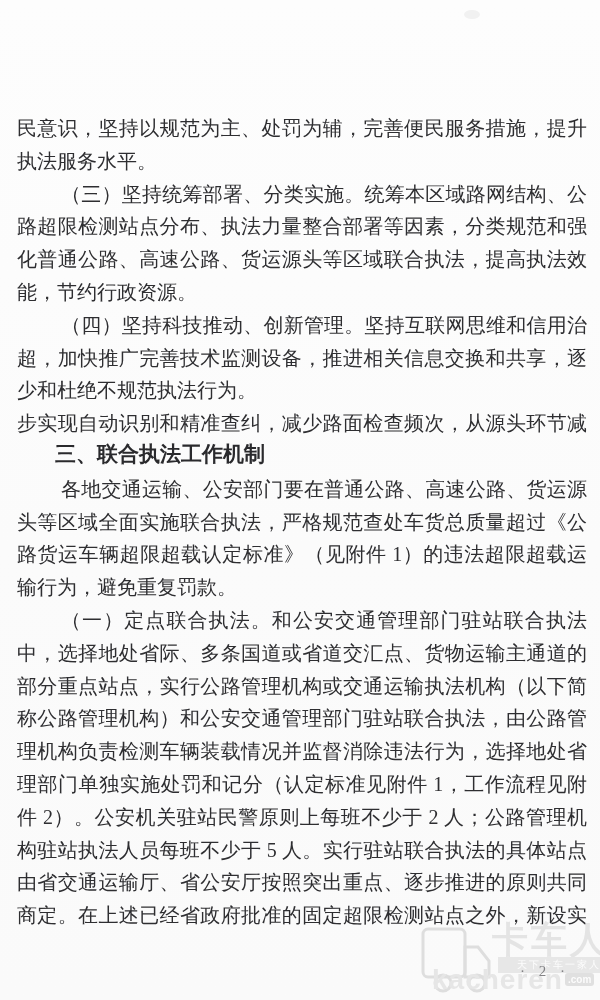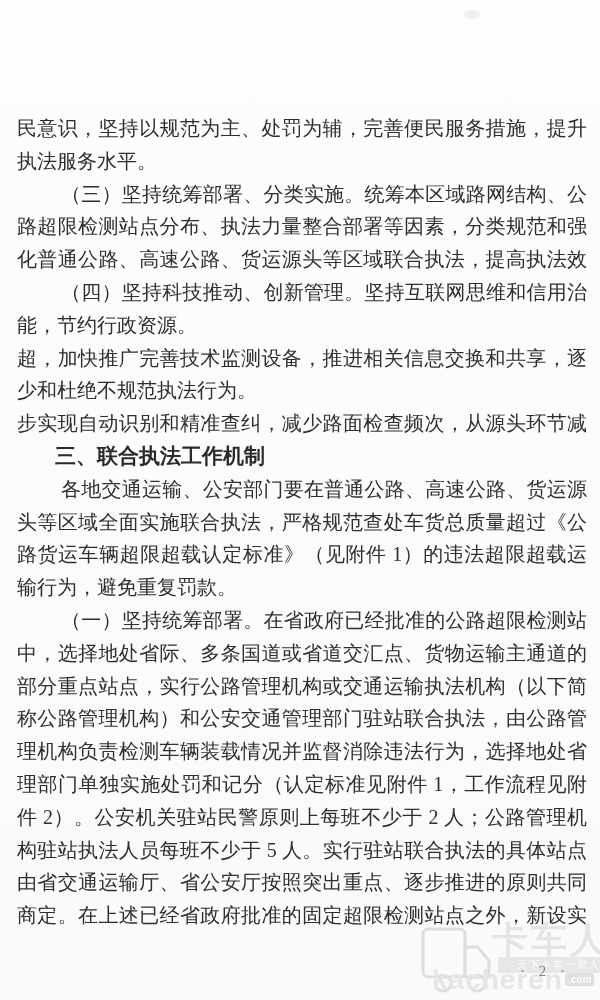--- a/index.html
+++ b/index.html
@@ -21,21 +21,21 @@
   .text-block {
     position: absolute; left: 17px; top: 112px; width: 570px;
     color: #2e2e31;
     font-size: 20px; line-height: 32.8px;
     text-rendering: optimizeLegibility;
   }
   .line { height: 32.8px; overflow: hidden; }
   .fill { text-align: justify; text-align-last: justify; font-family: Liberation Serif, serif; }
   .indent { padding-left: 44px; }
   .heading {
-    font-family: Liberation Sans, sans-serif;
+    font-family: Liberation Mono, monospace;
     font-weight: bold; color: #2a2a2d;
     padding-left: 38px; font-size: 21px;
   }
   
   .watermark {
     position: absolute; left: 418px; top: 910px;
     width: 182px; height: 90px;
     font-family: "Liberation Sans", "DejaVu Sans", sans-serif;
     pointer-events: none;
     text-align: center;
@@ -75,31 +75,31 @@
 
 <div class="page">
   <div class="smudge"></div>
 
   <div class="text-block">
     <div class="line fill">民意识，坚持以规范为主、处罚为辅，完善便民服务措施，提升</div>
     <div class="line">执法服务水平。</div>
     <div class="line fill indent">（三）坚持统筹部署、分类实施。统筹本区域路网结构、公</div>
     <div class="line fill">路超限检测站点分布、执法力量整合部署等因素，分类规范和强</div>
     <div class="line fill">化普通公路、高速公路、货运源头等区域联合执法，提高执法效</div>
+    <div class="line">能，节约行政资源。</div>
     <div class="line fill indent">（四）坚持科技推动、创新管理。坚持互联网思维和信用治</div>
-    <div class="line">能，节约行政资源。</div>
     <div class="line fill">超，加快推广完善技术监测设备，推进相关信息交换和共享，逐</div>
     <div class="line">少和杜绝不规范执法行为。</div>
     <div class="line fill">步实现自动识别和精准查纠，减少路面检查频次，从源头环节减</div>
     <div class="line heading">三、联合执法工作机制</div>
     <div class="line fill indent">各地交通运输、公安部门要在普通公路、高速公路、货运源</div>
     <div class="line fill">头等区域全面实施联合执法，严格规范查处车货总质量超过《公</div>
     <div class="line fill">路货运车辆超限超载认定标准》（见附件 1）的违法超限超载运</div>
     <div class="line">输行为，避免重复罚款。</div>
-    <div class="line fill indent">（一）坚持统筹部署。在省政府已经批准的公路超限检测站</div>
+    <div class="line fill indent">（一）定点联合执法。和公安交通管理部门驻站联合执法</div>
     <div class="line fill">中，选择地处省际、多条国道或省道交汇点、货物运输主通道的</div>
     <div class="line fill">部分重点站点，实行公路管理机构或交通运输执法机构（以下简</div>
     <div class="line fill">称公路管理机构）和公安交通管理部门驻站联合执法，由公路管</div>
     <div class="line fill">理机构负责检测车辆装载情况并监督消除违法行为，选择地处省际</div>
     <div class="line fill">理部门单独实施处罚和记分（认定标准见附件 1，工作流程见附</div>
     <div class="line fill">件 2）。公安机关驻站民警原则上每班不少于 2 人；公路管理机</div>
     <div class="line fill">构驻站执法人员每班不少于 5 人。实行驻站联合执法的具体站点</div>
     <div class="line fill">由省交通运输厅、省公安厅按照突出重点、逐步推进的原则共同</div>
     <div class="line fill">商定。在上述已经省政府批准的固定超限检测站点之外，新设实</div>
   </div>

